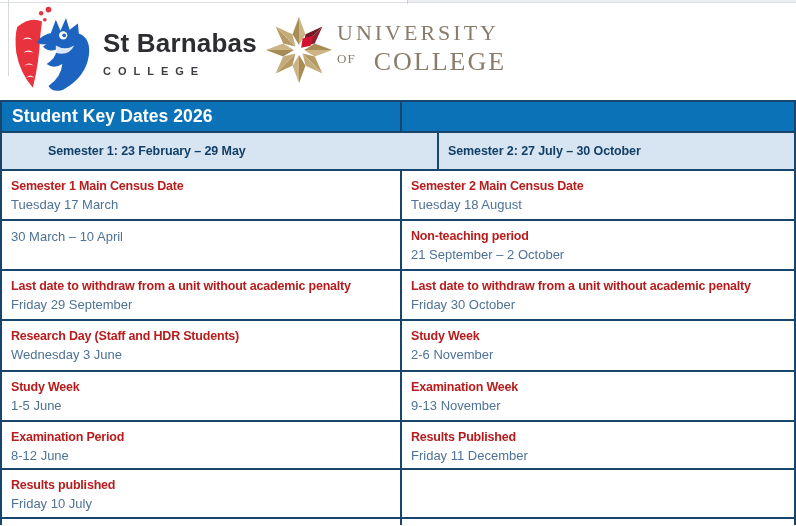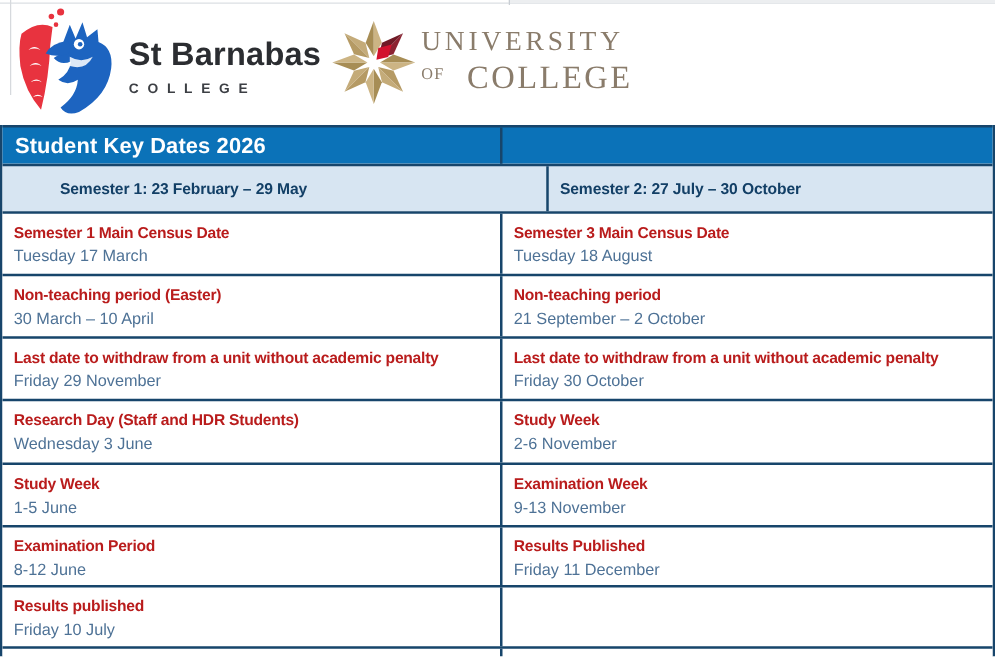--- a/index.html
+++ b/index.html
@@ -153,40 +153,39 @@
         <span class="sem-head">Semester 2: 27 July – 30 October</span>
       </div>
     </div>
 
     <div class="trow data-row">
       <div class="tcell left">
         <span class="ev-title">Semester 1 Main Census Date</span>
         <span class="ev-date">Tuesday 17 March</span>
       </div>
       <div class="tcell right">
-        <span class="ev-title">Semester 3 Main Census Date</span>
+        <span class="ev-title">Semester 2 Main Census Date</span>
         <span class="ev-date">Tuesday 18 August</span>
       </div>
     </div>
 
     <div class="trow data-row">
       <div class="tcell left">
-        <span class="ev-title">Non-teaching period (Easter)</span>
         <span class="ev-date">30 March – 10 April</span>
       </div>
       <div class="tcell right">
         <span class="ev-title">Non-teaching period</span>
         <span class="ev-date">21 September – 2 October</span>
       </div>
     </div>
 
     <div class="trow data-row">
       <div class="tcell left">
         <span class="ev-title">Last date to withdraw from a unit without academic penalty</span>
-        <span class="ev-date">Friday 29 November</span>
+        <span class="ev-date">Friday 29 September</span>
       </div>
       <div class="tcell right">
         <span class="ev-title">Last date to withdraw from a unit without academic penalty</span>
         <span class="ev-date">Friday 30 October</span>
       </div>
     </div>
 
     <div class="trow data-row r4">
       <div class="tcell left">
         <span class="ev-title">Research Day (Staff and HDR Students)</span>

